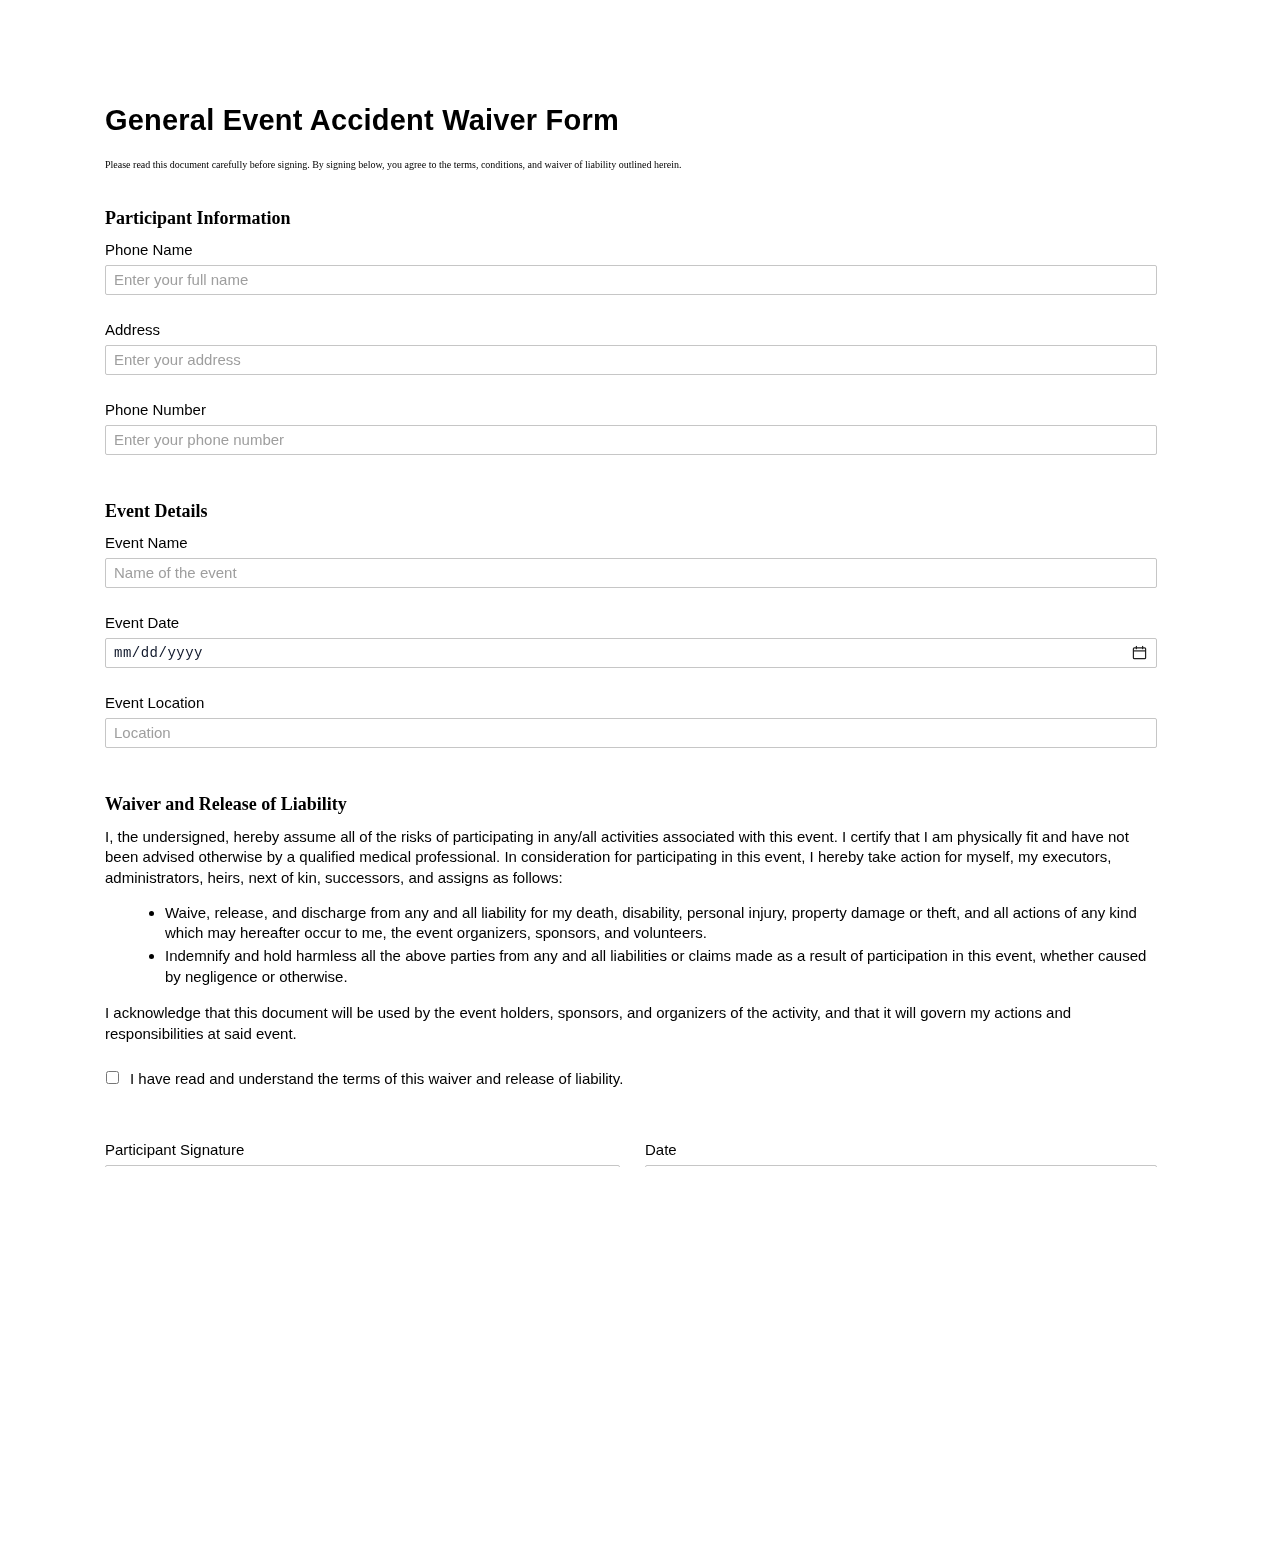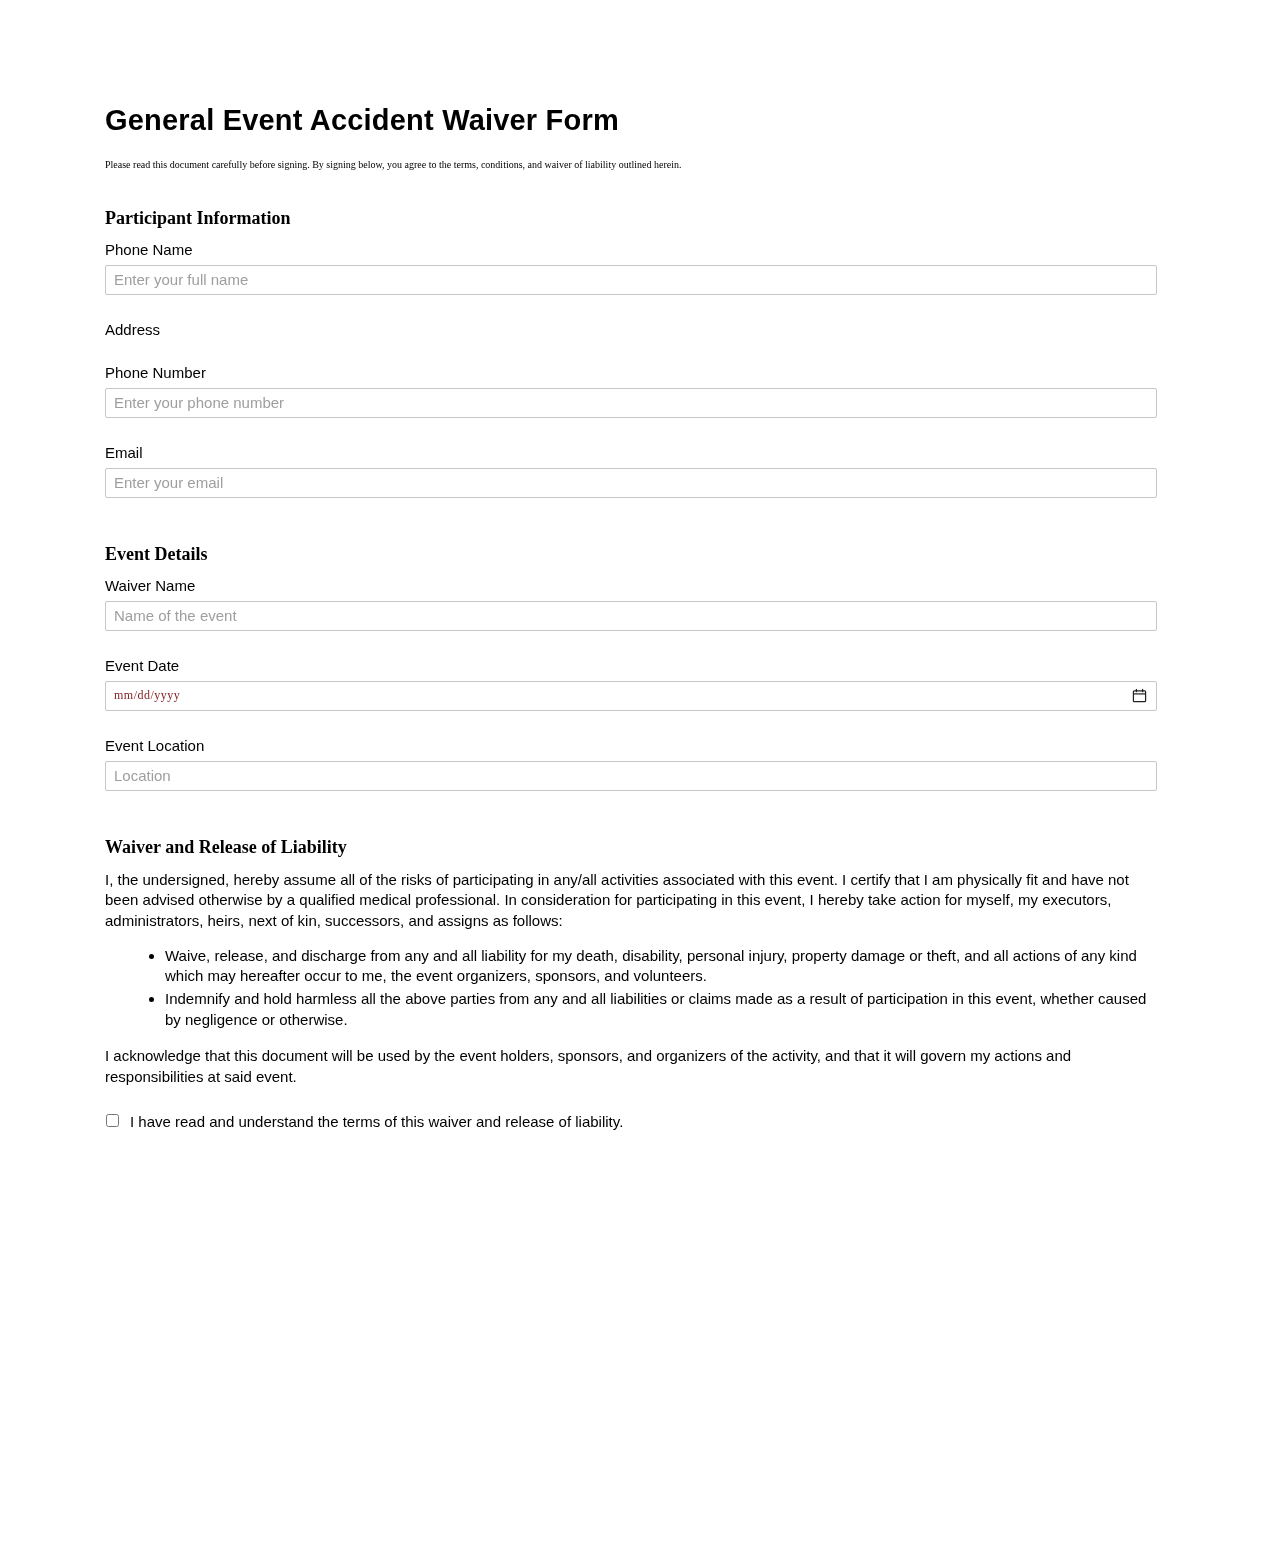--- a/index.html
+++ b/index.html
@@ -67,23 +67,23 @@
     border: 1px solid #c6c6c6;
     border-radius: 2px;
     padding: 0 9px 0 8px;
     background: #fff;
     display: flex;
     align-items: center;
     justify-content: space-between;
     cursor: default;
   }
   .date-text {
-    font-family: Liberation Serif, serif;
-    font-size: 12px;
-    color: #7f1d1d;
+    font-family: Liberation Mono, monospace;
+    font-size: 14px;
+    color: #0f172a;
     letter-spacing: 0.5px;
   }
   .calendar-icon { display: inline-flex; align-items: center; }
   .calendar-icon svg { display: block; }
   .waiver-paragraph {
     font-size: 15px;
     line-height: 1.38;
     margin: 0 0 14px 0;
   }
   ul.waiver-bullets {
@@ -128,38 +128,35 @@
     <section class="section first">
       <h2 class="section-heading">Participant Information</h2>
 
       <div class="field">
         <label class="field-label">Phone Name</label>
         <input class="text-input" type="text" placeholder="Enter your full name" style="">
       </div>
 
       <div class="field">
         <label class="field-label">Address</label>
+        <input class="text-input" type="text" placeholder="Enter your address" style="">
       </div>
 
       <div class="field">
         <label class="field-label">Phone Number</label>
         <input class="text-input" type="text" placeholder="Enter your phone number" style="">
       </div>
 
-      <div class="field">
-        <label class="field-label">Email</label>
-        <input class="text-input" type="text" placeholder="Enter your email" style="">
-      </div>
     </section>
 
     <section class="section">
       <h2 class="section-heading">Event Details</h2>
 
       <div class="field">
-        <label class="field-label">Waiver Name</label>
+        <label class="field-label">Event Name</label>
         <input class="text-input" type="text" placeholder="Name of the event" style="">
       </div>
 
       <div class="field">
         <label class="field-label">Event Date</label>
         <div class="date-input">
           <span class="date-text">mm/dd/yyyy</span>
           <span class="calendar-icon">
             <svg width="15" height="15" viewBox="0 0 16 16" fill="none">
               <rect x="1.5" y="3" width="13" height="11.5" rx="1" stroke="#222222" stroke-width="1.3"></rect>

